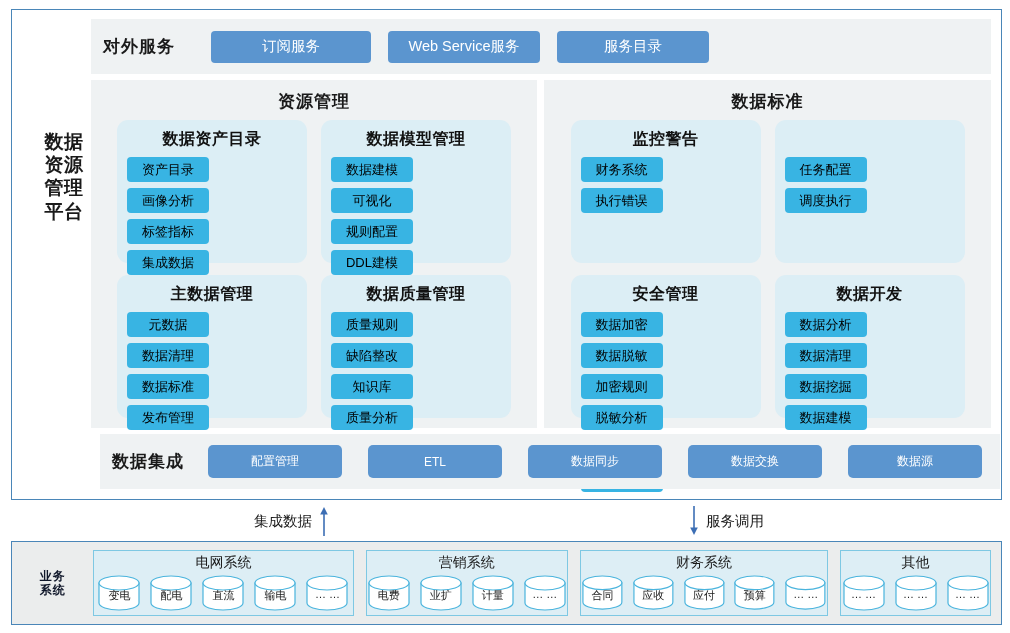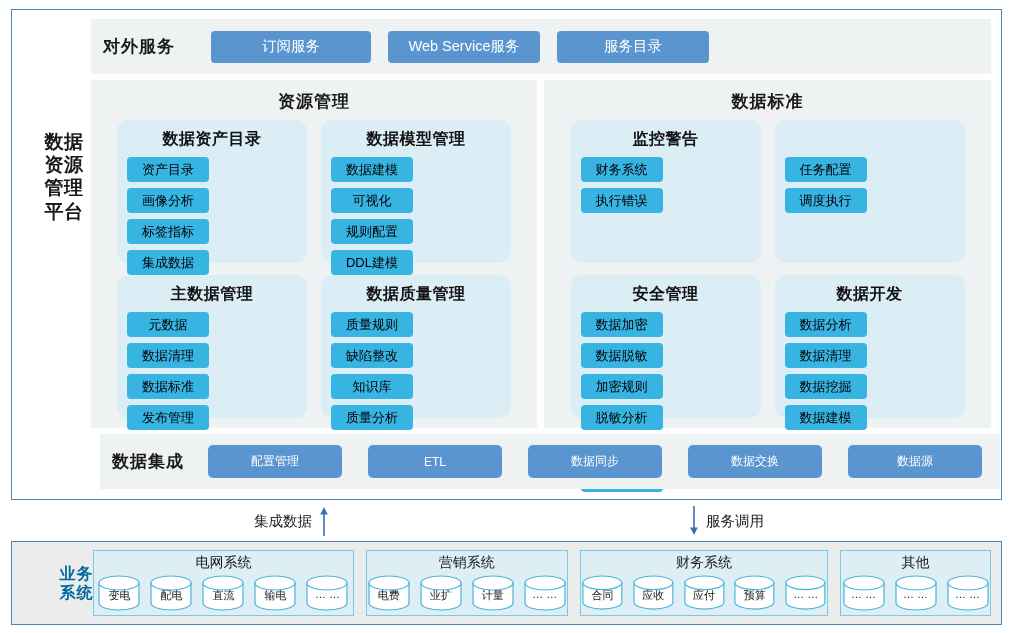--- a/index.html
+++ b/index.html
@@ -133,22 +133,22 @@
 
   
   .biz-frame {
     position: absolute;
     left: 11px; top: 541px; width: 991px; height: 84px;
     border: 1.5px solid #4a86b8;
     background: #ebeded;
     display: flex; align-items: center;
   }
   .biz-label {
-    width: 82px; text-align: right;
-    font-size: 16px; font-weight: bold; color: #0369a1;
+    width: 82px; text-align: center;
+    font-size: 12px; font-weight: bold; color: #0f172a;
     line-height: 1.2; letter-spacing: 1px;
   }
   .biz-group {
     height: 66px;
     border: 1.2px solid #7ec8e3;
     background: #ddeef5;
     margin-right: 12px;
     padding-top: 2px;
   }
   .biz-group.g1 { width: 262px; }

